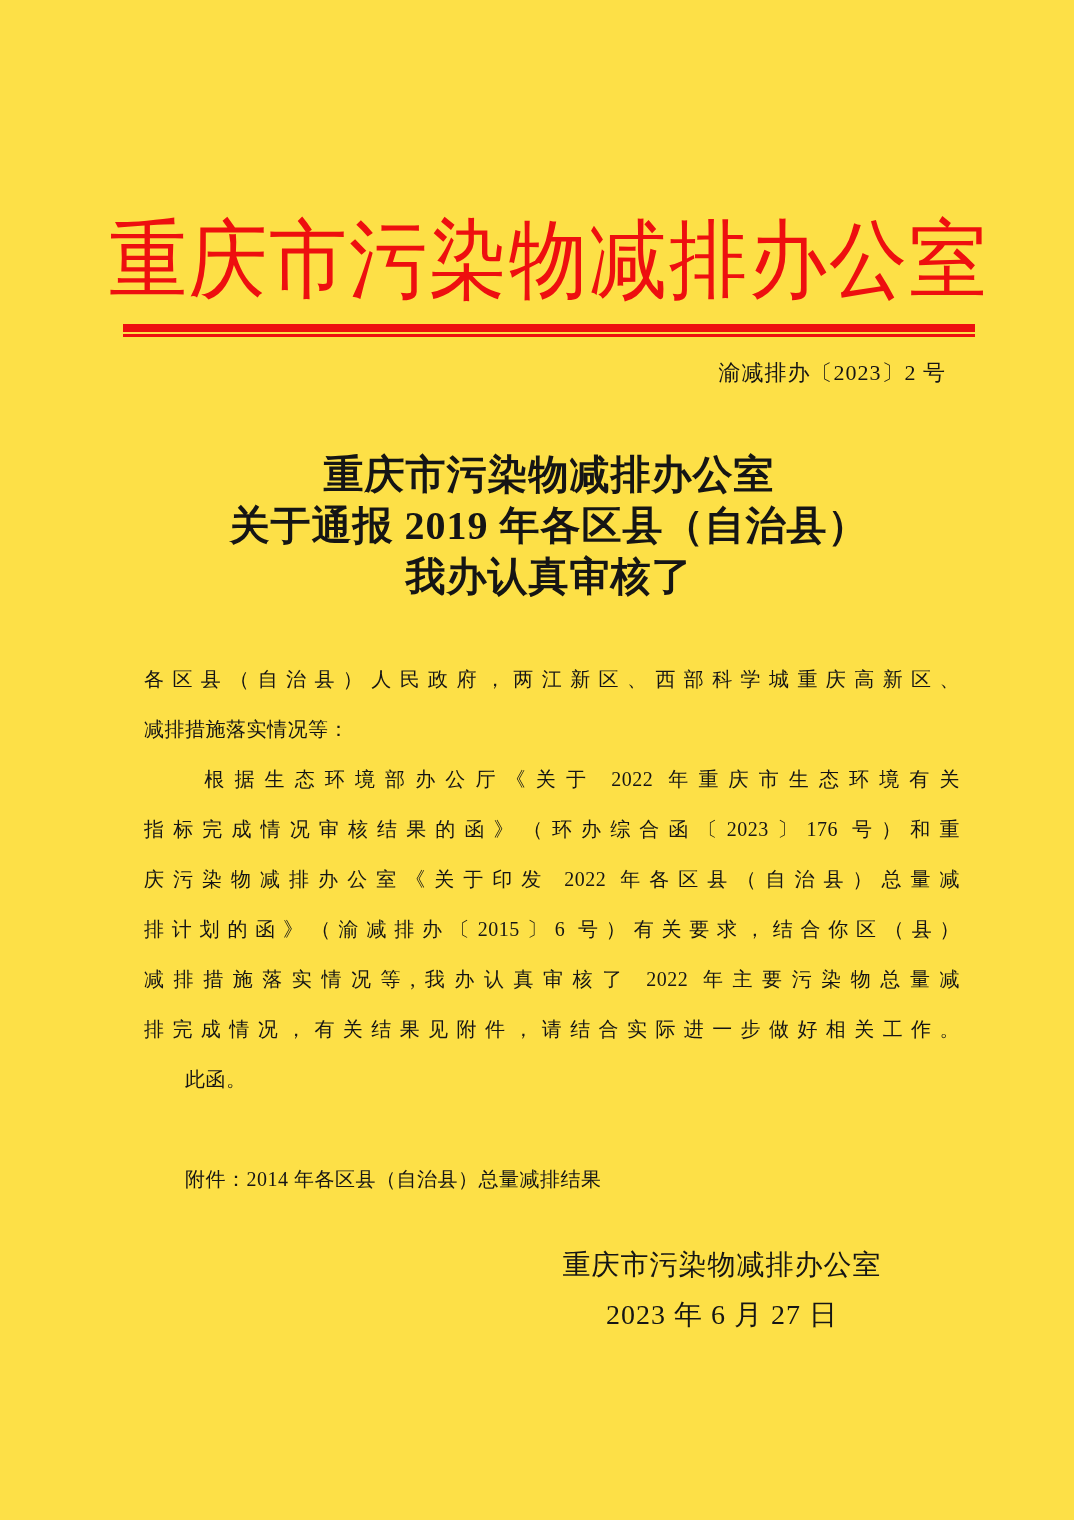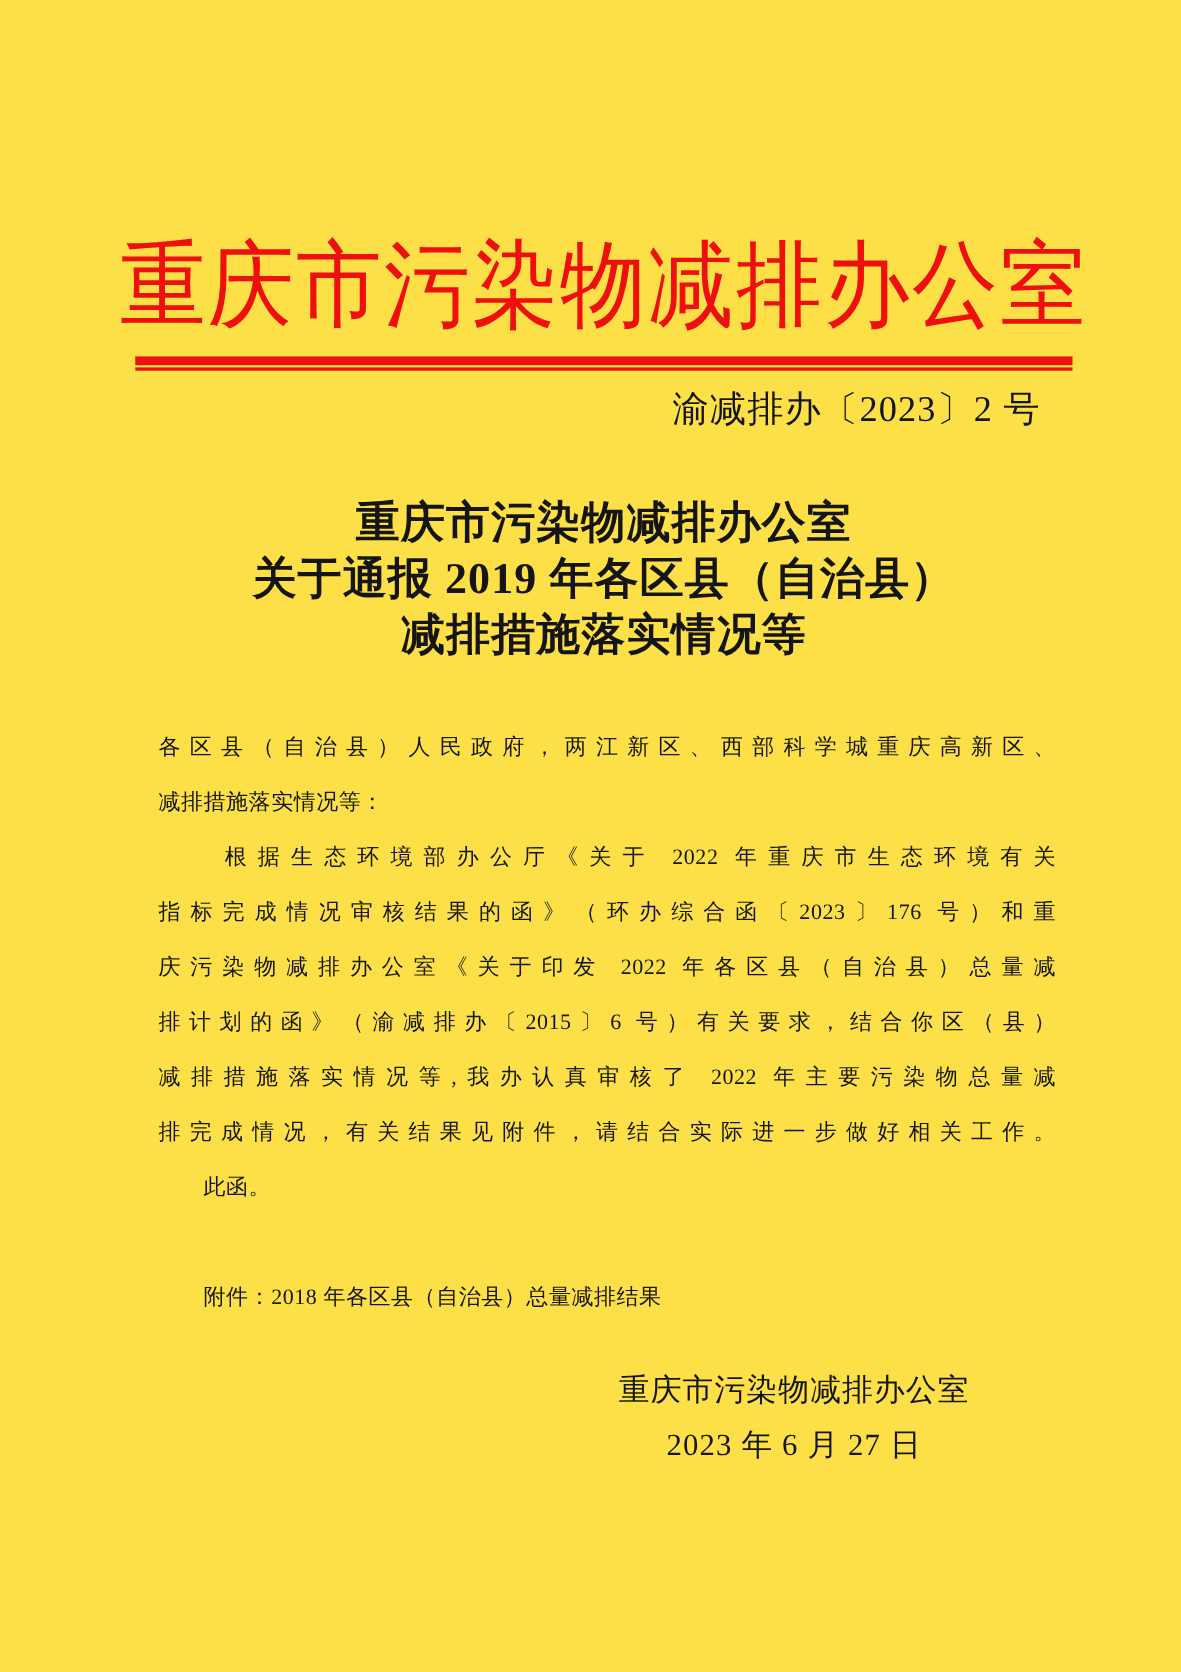--- a/index.html
+++ b/index.html
@@ -31,21 +31,21 @@
   
   .divider { margin-left: 123px; width: 852px; }
   .divider-top { margin-top: 14px; }
   .bar { width: 100%; background: #ee0f0f; }
   .bar-thick { height: 8px; }
   .bar-thin  { height: 3px; }
   .divider-top .bar-thin { margin-top: 2px; }
   
   .doc-number {
     margin-top: 20px;
-    font-size: 33px;
+    font-size: 22px;
     line-height: 32px;
     text-align: right;
     padding-right: 128px;
     letter-spacing: 1px;
   }
   
   .title-block {
     margin-top: 60px;
     margin-left: 24px;
     text-align: center;
@@ -90,35 +90,35 @@
   <div class="divider divider-top">
     <div class="bar bar-thick"></div>
     <div class="bar bar-thin"></div>
   </div>
 
   <div class="doc-number">渝减排办〔2023〕2 号</div>
 
   <div class="title-block">
     <div>重庆市污染物减排办公室</div>
     <div>关于通报 2019 年各区县（自治县）</div>
-    <div>减排措施落实情况等</div>
+    <div>我办认真审核了</div>
   </div>
 
   <div class="body-block">
     <div class="line just">各区县（自治县）人民政府，两江新区、西部科学城重庆高新区、</div>
     <div class="line">减排措施落实情况等：</div>
     <div class="line just">　　根据生态环境部办公厅《关于 2022 年重庆市生态环境有关</div>
     <div class="line just">指标完成情况审核结果的函》（环办综合函〔2023〕176 号）和重</div>
     <div class="line just">庆污染物减排办公室《关于印发 2022 年各区县（自治县）总量减</div>
     <div class="line just">排计划的函》（渝减排办〔2015〕6 号）有关要求，结合你区（县）</div>
     <div class="line just">减排措施落实情况等,我办认真审核了 2022 年主要污染物总量减</div>
     <div class="line just">排完成情况，有关结果见附件，请结合实际进一步做好相关工作。</div>
     <div class="line">　　此函。</div>
   </div>
 
-  <div class="line attachment">　　附件：2018 年各区县（自治县）总量减排结果</div>
+  <div class="line attachment">　　附件：2014 年各区县（自治县）总量减排结果</div>
 
   <div class="signature-block">
     <div>重庆市污染物减排办公室</div>
     <div>2023 年 6 月 27 日</div>
   </div>
 
 </div>
 
 </body></html>

